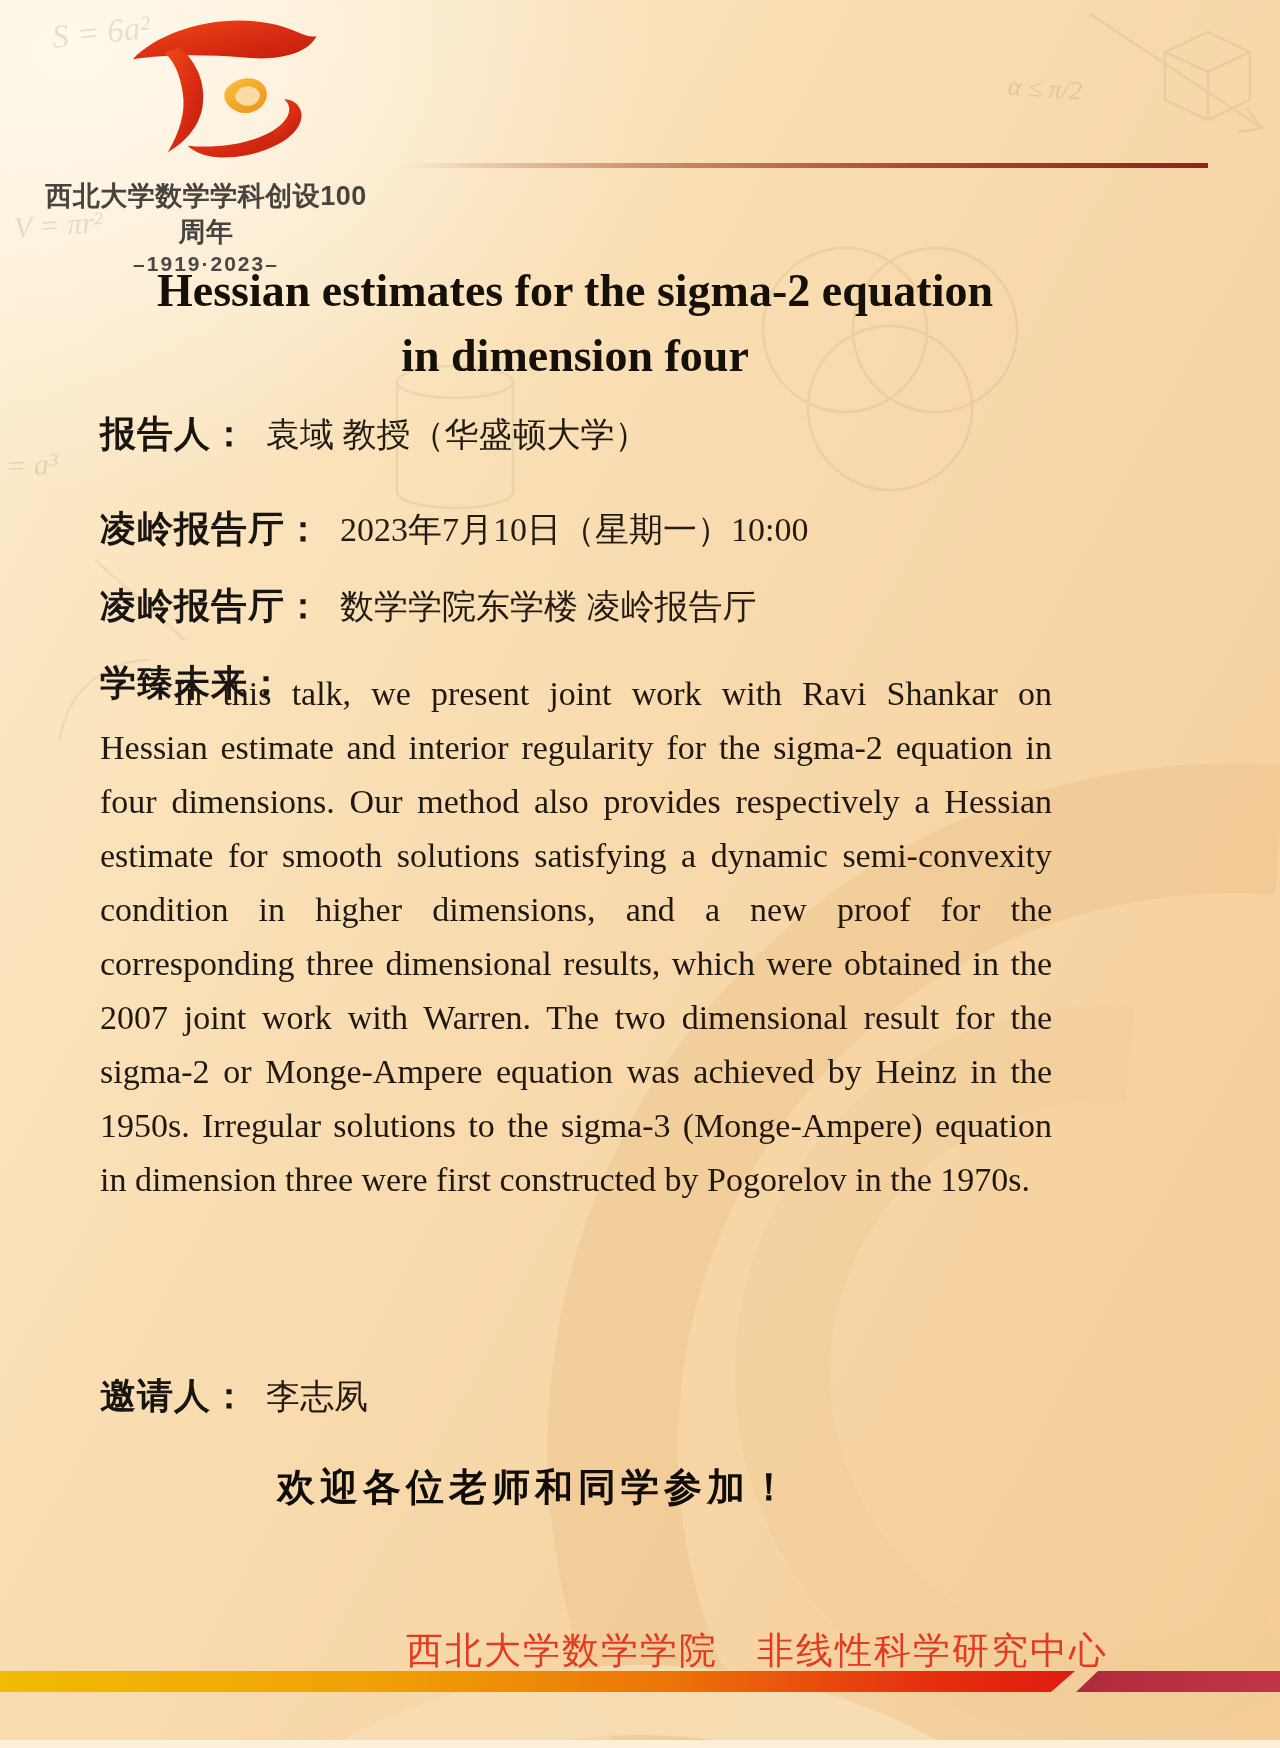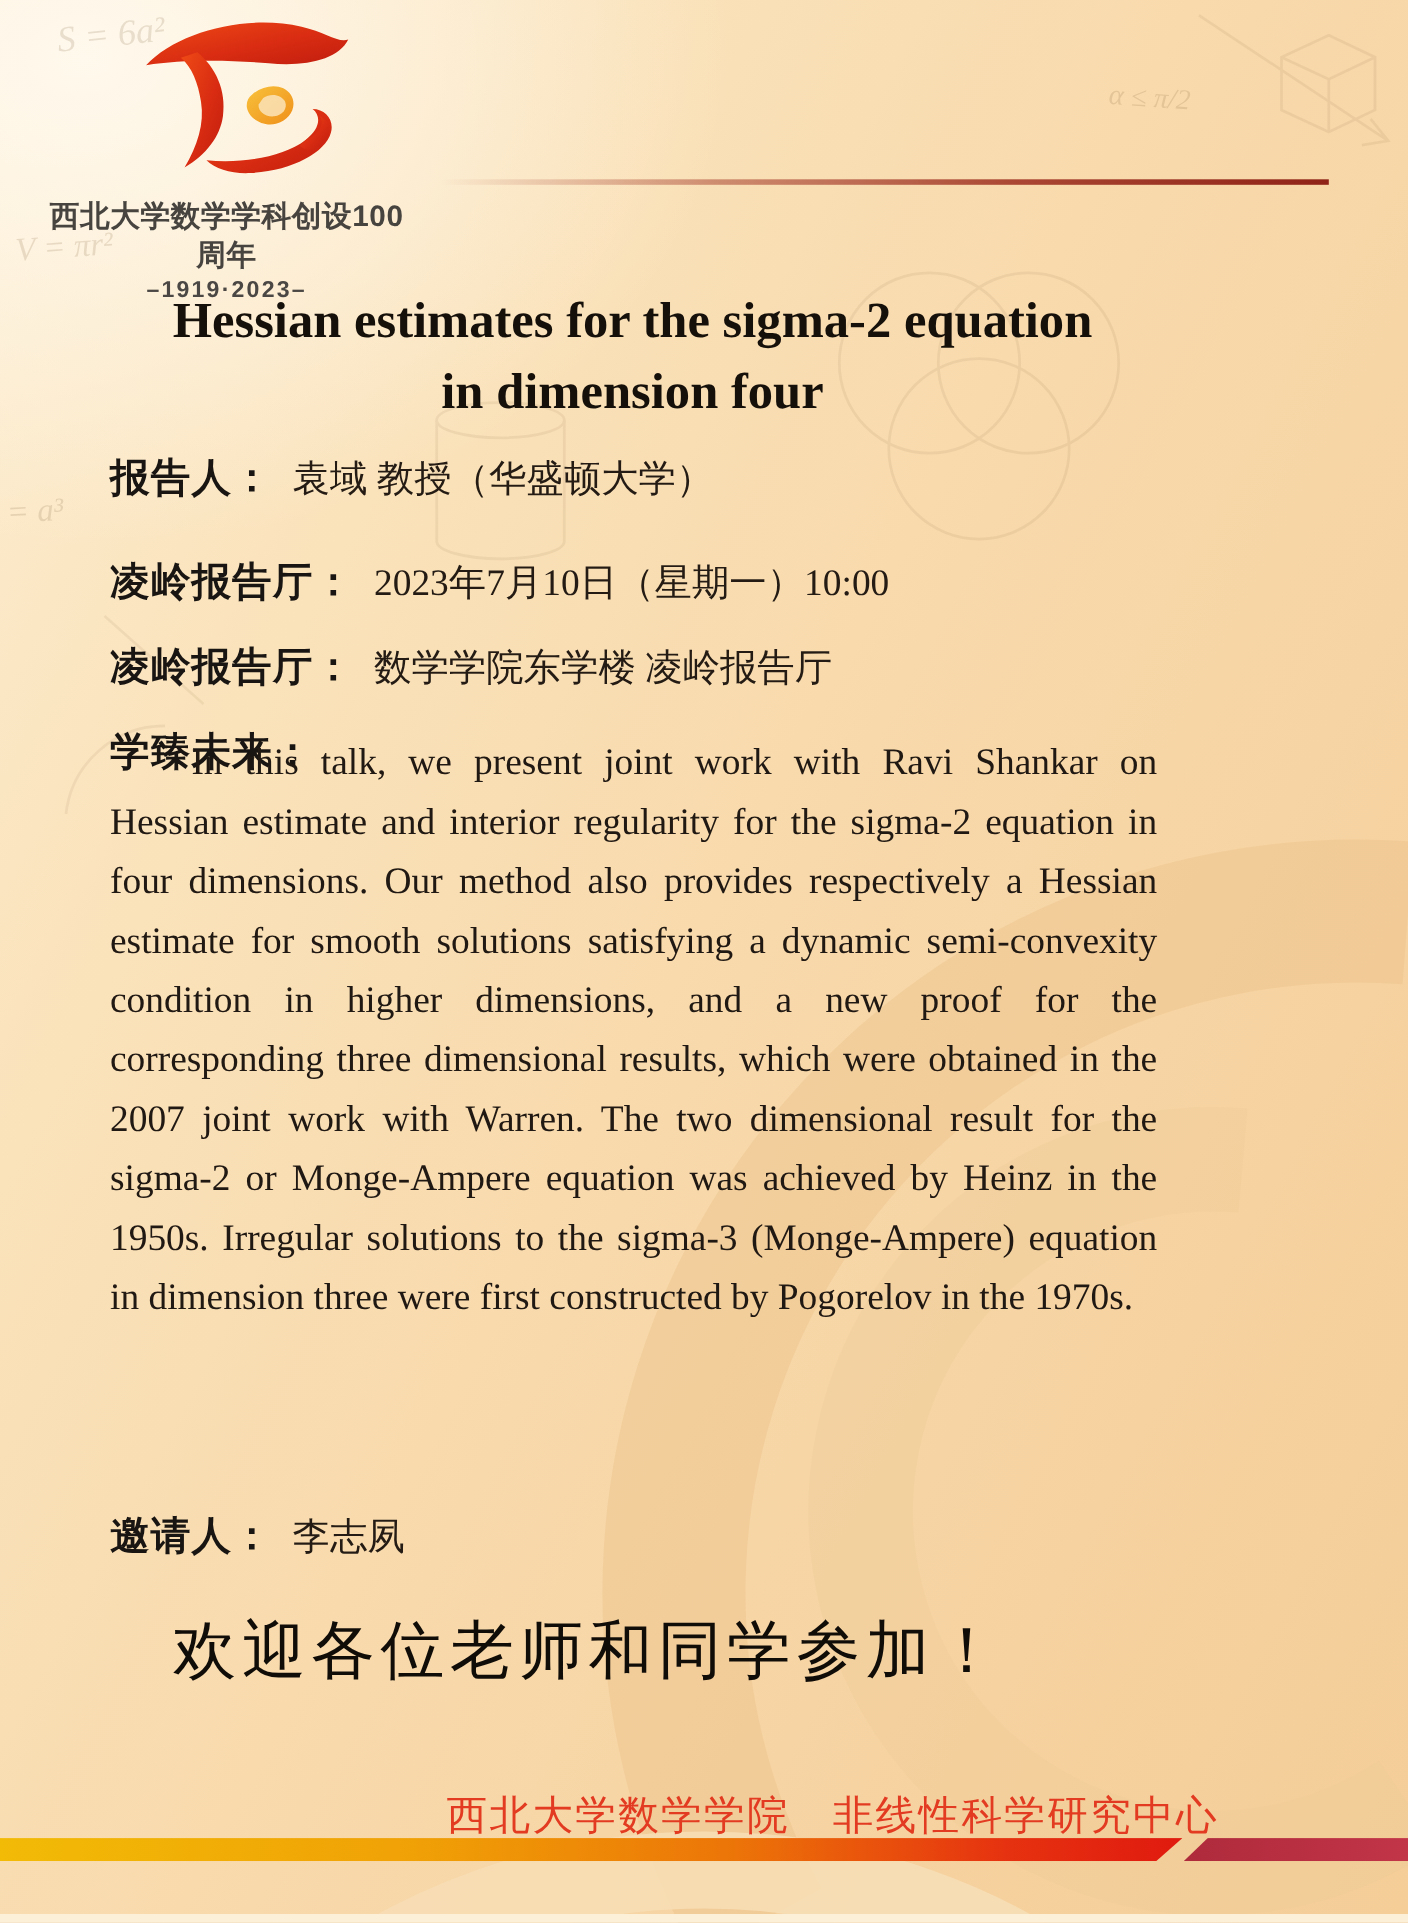--- a/index.html
+++ b/index.html
@@ -50,22 +50,22 @@
   .row-inviter{top:1372px;}
 
   .abstract{
     position:absolute;left:100px;top:667px;width:952px;
     font-family:"Liberation Serif",serif;font-size:34px;line-height:54px;
     text-align:justify;text-indent:74px;color:#201812;
   }
 
   .welcome{
     position:absolute;left:55px;top:1462px;width:960px;text-align:center;
-    font-family:"Liberation Serif",serif;font-size:58px;color:#100c08;
-    letter-spacing:5px;font-weight:400;white-space:nowrap;
+    font-family:"Liberation Serif",serif;font-size:38px;color:#100c08;
+    letter-spacing:5px;font-weight:700;white-space:nowrap;
   }
 
   
   .footer-org{
     position:absolute;top:1626px;right:172px;font-size:37px;color:#e23b22;
     letter-spacing:2px;white-space:nowrap;
   }
   .bar-left{
     position:absolute;left:0;top:1671px;width:1075px;height:21px;
     background:linear-gradient(90deg,#f2bb06 0%,#f0a106 35%,#ec7508 62%,#e63210 85%,#e01a0f 100%);

